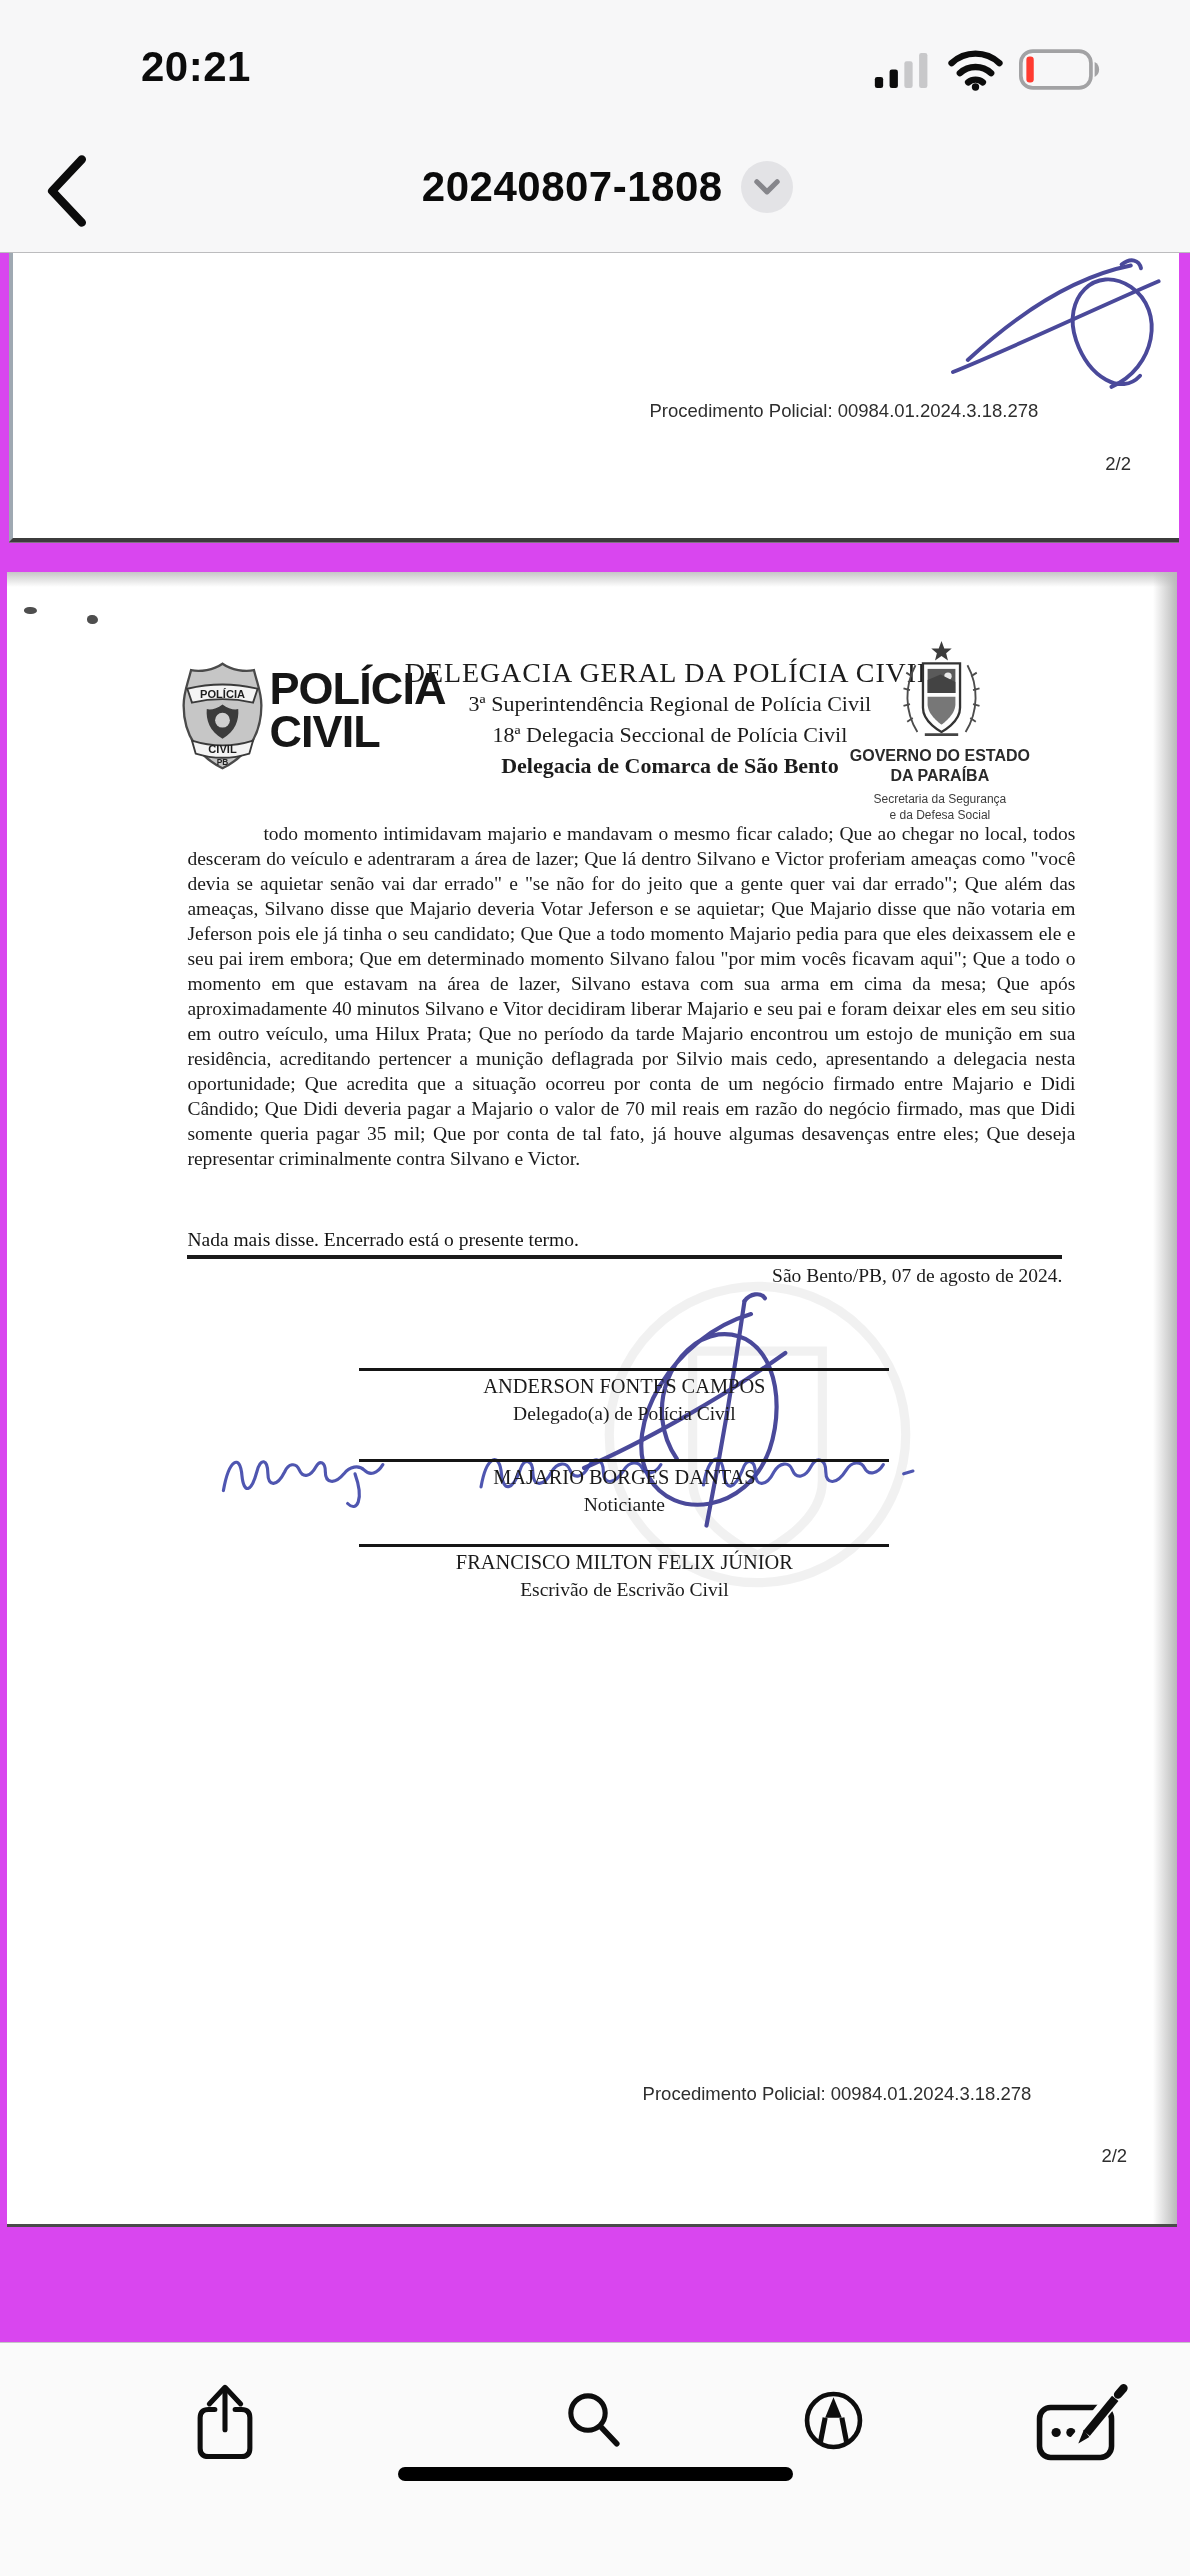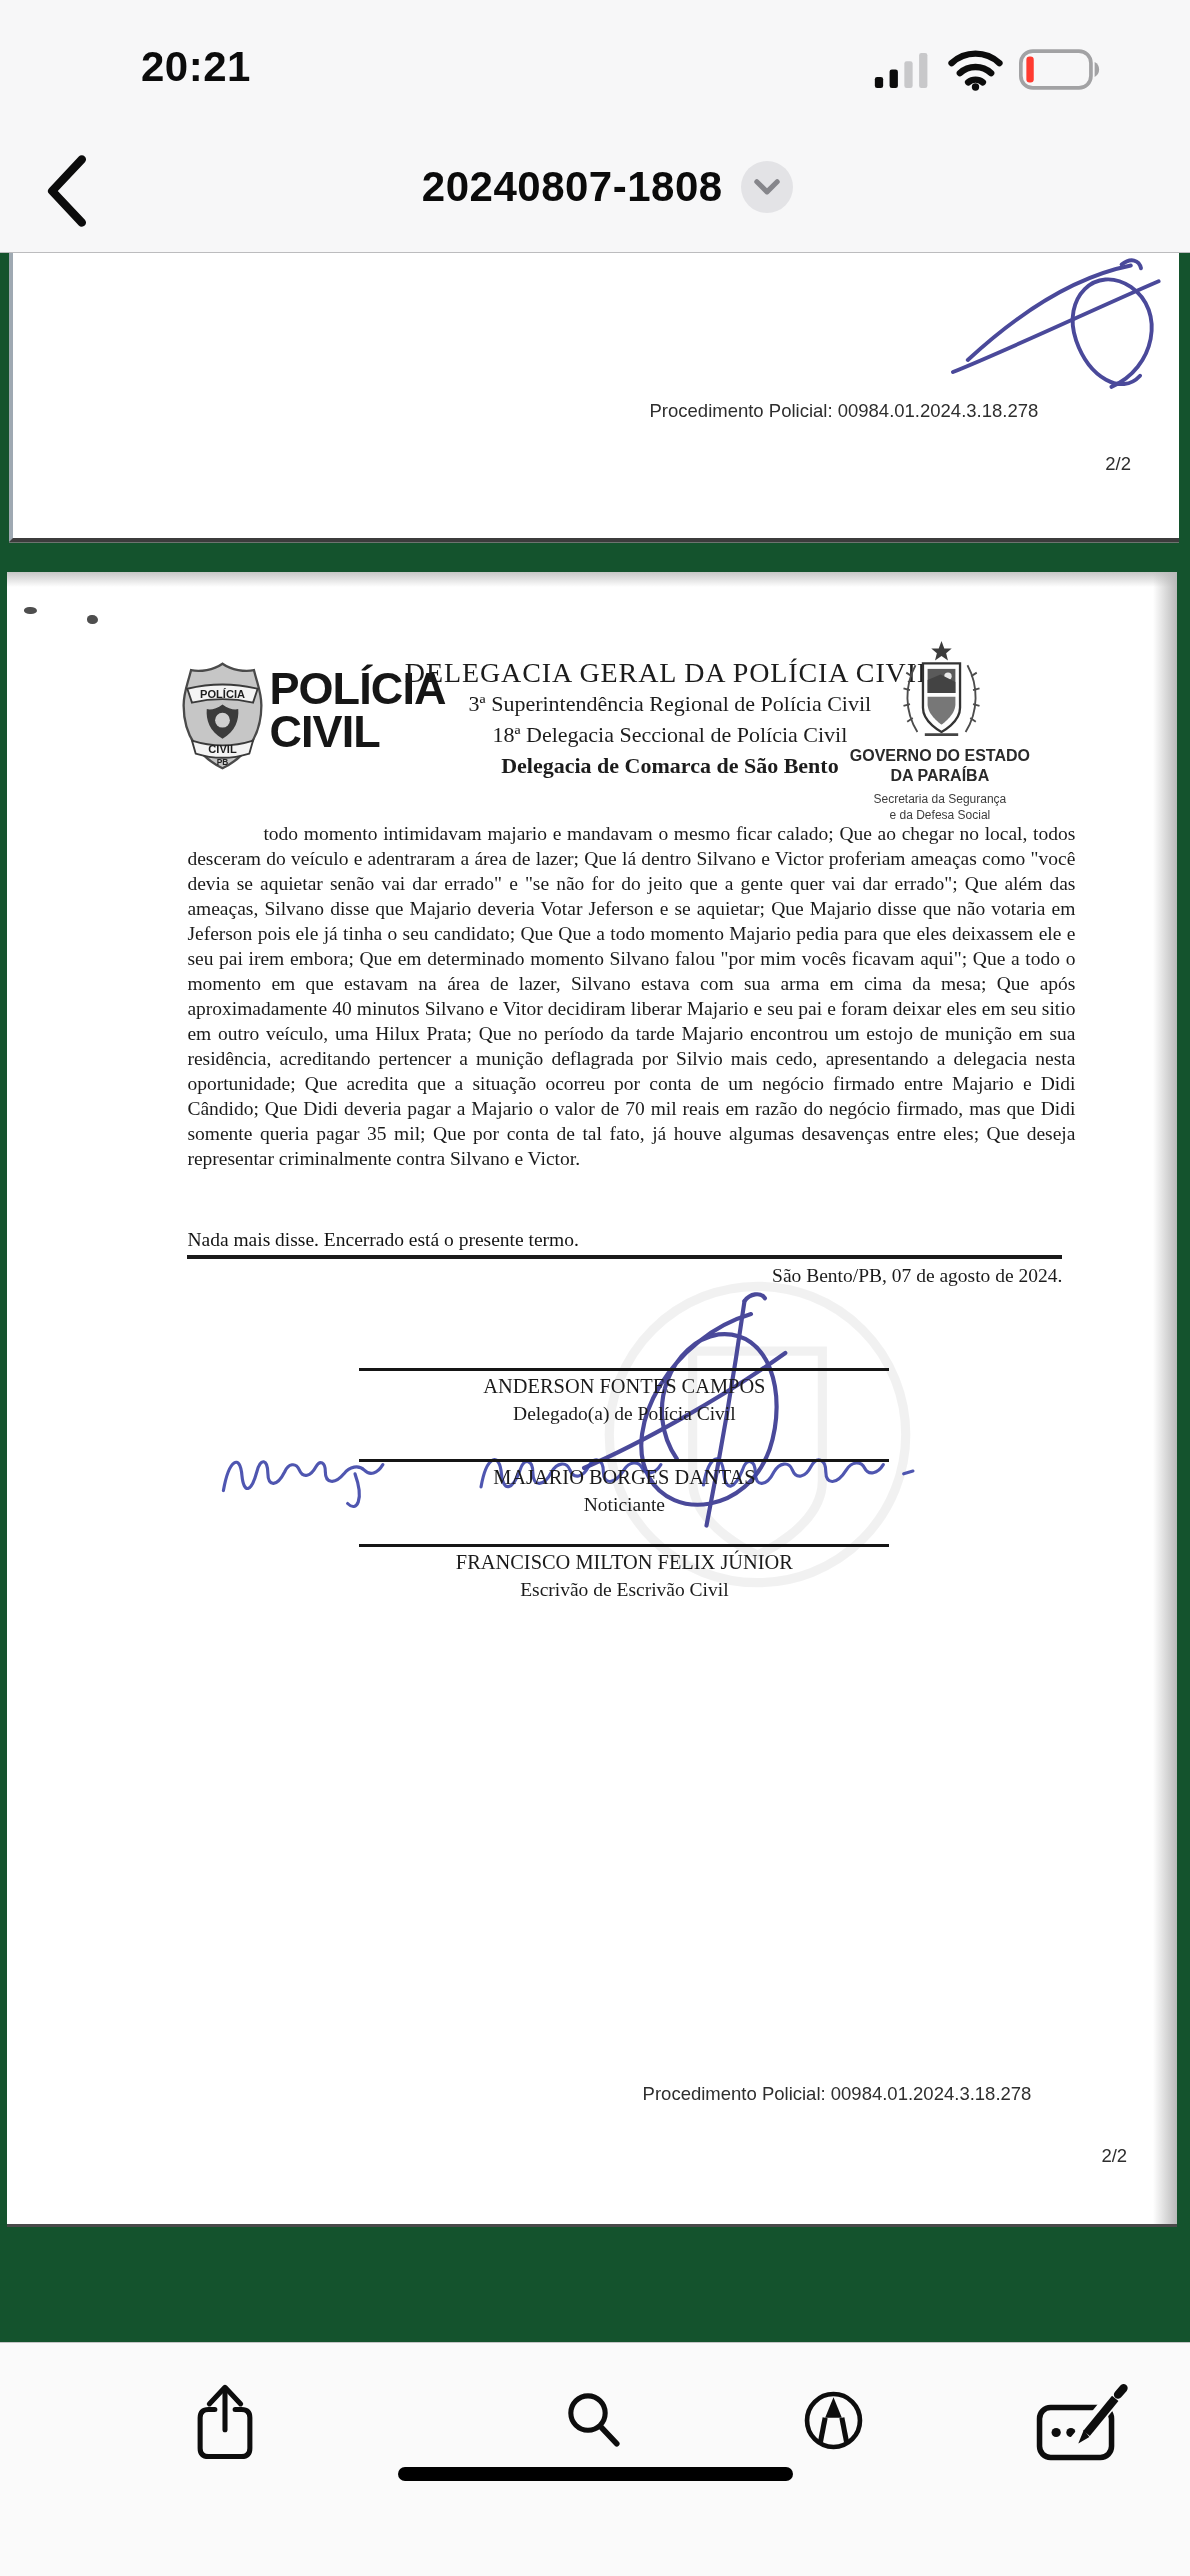--- a/index.html
+++ b/index.html
@@ -13,21 +13,21 @@
   .statusbar{position:absolute;top:0;left:0;width:1191px;height:122px;}
   .time{position:absolute;left:141px;top:43px;font-size:42px;font-weight:700;color:#0c0c0c;letter-spacing:0.5px;}
   .sicons{position:absolute;right:89px;top:48px;display:flex;align-items:center;gap:15px;}
   
   .navbar{position:absolute;top:122px;left:0;width:1191px;height:131px;border-bottom:1.9px solid #bcbcbe;}
   .back{position:absolute;left:39px;top:30px;width:56px;height:78px;}
   .titlewrap{position:absolute;left:12px;top:0;width:100%;height:100%;display:flex;align-items:center;justify-content:center;gap:18.5px;}
   .doctitle{font-size:42px;font-weight:700;color:#0b0b0b;letter-spacing:0.5px;}
   .ddbtn{width:52px;height:52px;border-radius:50%;background:#e3e3e6;display:flex;align-items:center;justify-content:center;}
   
-  .viewer{position:absolute;top:253px;left:0;width:1191px;height:2089px;background:#14532d;}
+  .viewer{position:absolute;top:253px;left:0;width:1191px;height:2089px;background:#d946ef;}
   .page{position:absolute;background:#fff;}
   .page1{left:9.3px;top:0;width:1170px;height:289px;
     border-left:4.6px solid #9fa9b2;border-bottom:4.6px solid #3c3c3c;box-shadow:0 0.9px 0 #777;}
   .page2{left:7.4px;top:319px;width:1170px;height:1655px;border-bottom:3.7px solid #4a4a4a;}
   .page2 .topedge{position:absolute;top:0;left:0;width:100%;height:15px;
     background:linear-gradient(#c6c6c6,#ffffff);}
   .page2 .rightedge{position:absolute;top:0;right:0;width:24px;height:100%;
     background:linear-gradient(to right,rgba(255,255,255,0),#b9b9b9);}
   .speck{position:absolute;background:#4e4e4e;border-radius:45% 55% 50% 50%;}
   

